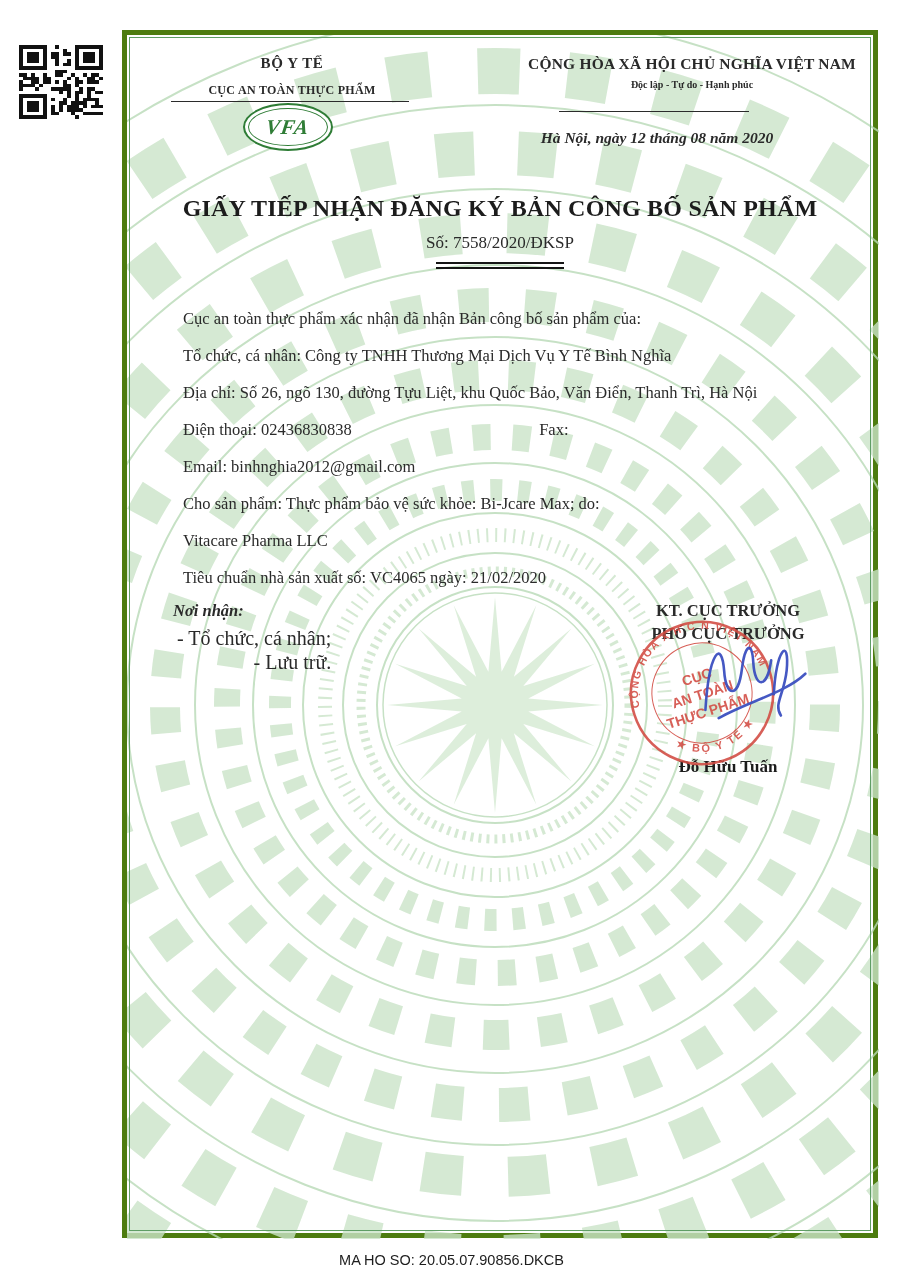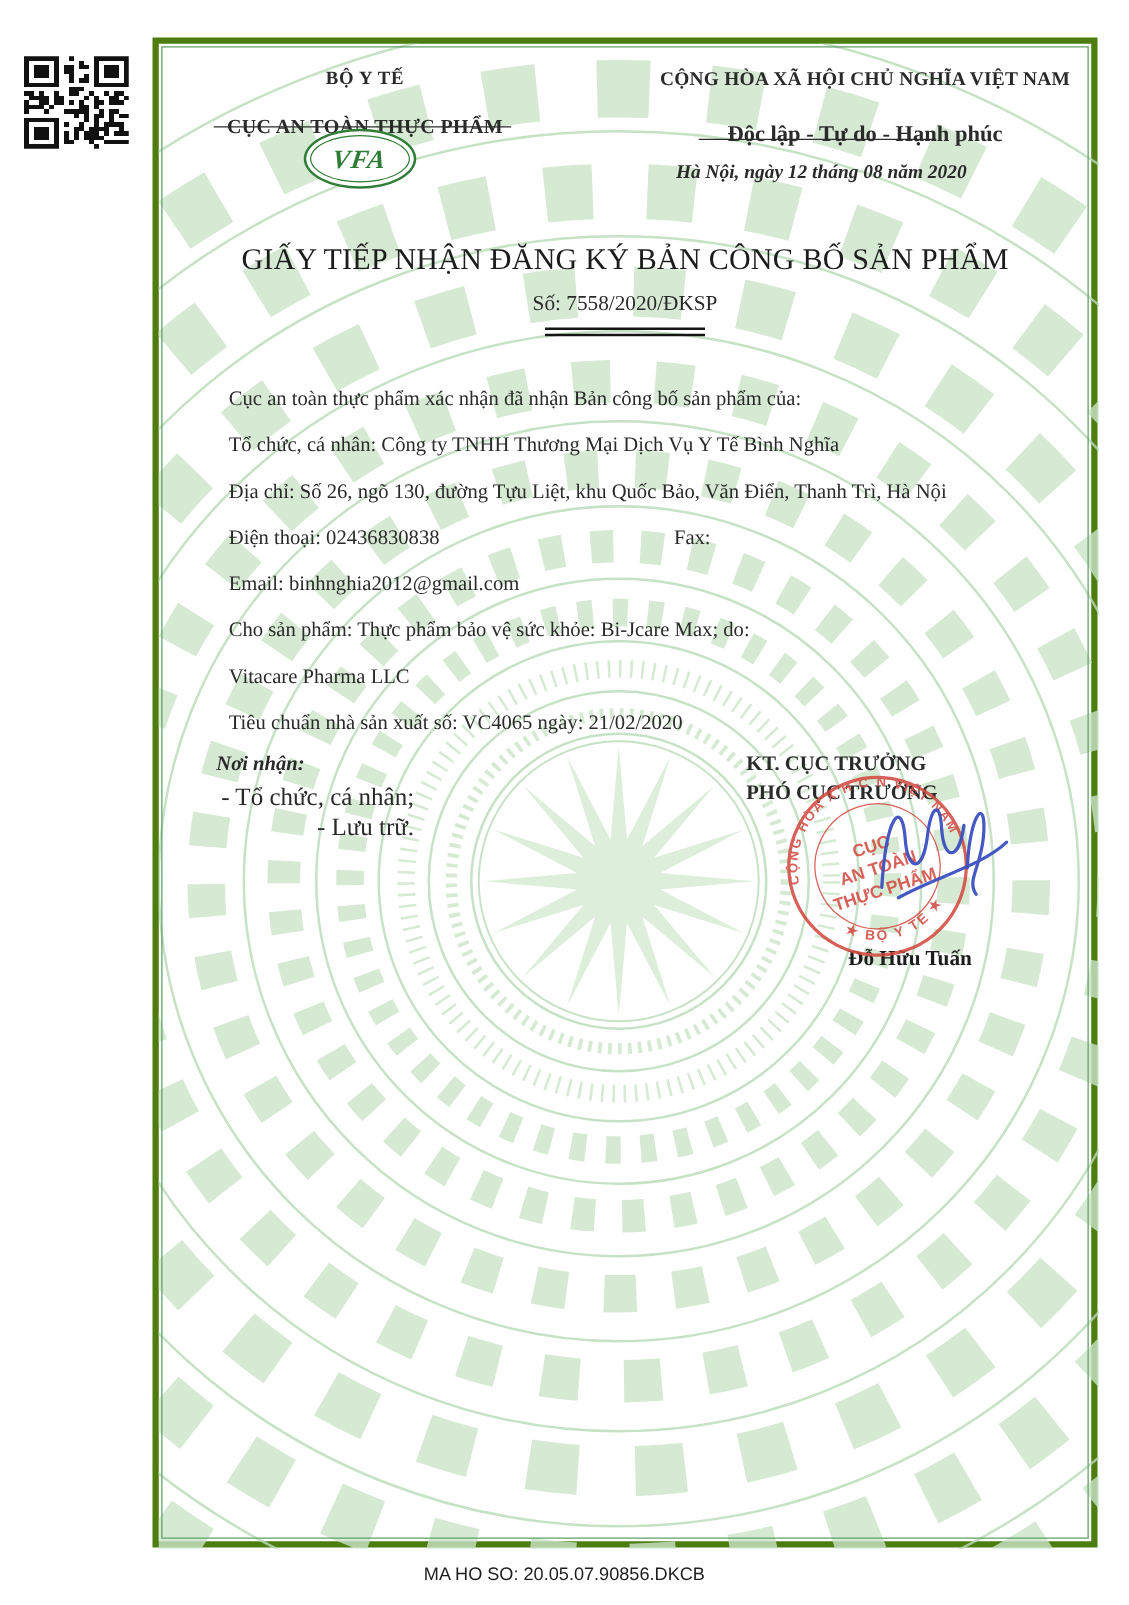--- a/index.html
+++ b/index.html
@@ -17,52 +17,52 @@
   .frame {
     position:absolute; left:122px; top:30px; width:756px; height:1208px;
     border:5px solid #4d7c0f; background:#fff;
   }
   .frame::after { content:""; position:absolute; inset:2px; border:1px solid #5f9e65; pointer-events:none; z-index:4; }
   .pattern { position:absolute; left:0; top:0; width:752px; height:1204px; z-index:0; }
   .content { position:absolute; inset:0; z-index:2; }
 
   .hdr-left { position:absolute; left:20px; top:20px; width:290px; text-align:center; font-weight:bold; }
   .ministry { font-size:15px; letter-spacing:.6px; }
-  .dept { font-size:16px; margin-top:21px; letter-spacing:.3px; }
+  .dept { font-size:12px; margin-top:11px; letter-spacing:.3px; }
   .hdr-left-rule { position:absolute; left:44px; top:66px; width:238px; border-top:1.5px solid #2b2b2b; }
 
   .logo {
     position:absolute; left:116px; top:68px; width:90px; height:48px;
     border:2.5px solid #2f7d36; border-radius:50%; background:#fff;
     display:flex; align-items:center; justify-content:center; z-index:3;
   }
   .logo::after { content:""; position:absolute; inset:3px; border:1.5px solid #2f7d36; border-radius:50%; }
   .logo-text { font-style:italic; font-weight:bold; font-size:21px; color:#2f7d36; letter-spacing:1px; transform:skewX(-8deg); }
 
   .hdr-right { position:absolute; left:390px; top:20px; width:350px; text-align:center; font-weight:bold; }
   .nation { font-size:15.5px; letter-spacing:.2px; }
-  .motto { font-size:18px; margin-top:24px; }
+  .motto { font-size:10px; margin-top:6px; }
   .hdr-right-rule { position:absolute; left:432px; top:76px; width:190px; border-top:1.5px solid #2b2b2b; }
 
   .dateline { position:absolute; left:330px; top:94px; width:400px; text-align:center; font-weight:bold; font-style:italic; font-size:15.5px; }
 
-  .doc-title { position:absolute; left:0; top:160px; width:100%; text-align:center; font-weight:normal; font-size:24px; letter-spacing:.2px; color:#1c1c1c; }
+  .doc-title { position:absolute; left:0; top:160px; width:100%; text-align:center; font-weight:bold; font-size:24px; letter-spacing:.2px; color:#1c1c1c; }
   .doc-number { position:absolute; left:0; top:198px; width:100%; text-align:center; font-size:17px; }
   .title-rule { position:absolute; left:50%; top:227px; transform:translateX(-50%); width:128px; height:7px; border-top:2.5px solid #151515; border-bottom:2.5px solid #151515; }
 
   .body-block { position:absolute; left:46px; top:260px; width:672px; font-size:16.5px; line-height:27px; }
   .body-block p { margin:10px; }
   .phone-span { display:inline-block; width:352px; }
   .gap-top { margin-top:4px !important; }
 
   .recipients { position:absolute; left:46px; top:566px; }
   .rc-label { font-weight:bold; font-style:italic; font-size:16.5px; margin-bottom:5px; }
   .rc-item { font-size:20px; line-height:24px; padding-left:4px;text-align:right; }
 
-  .signer { position:absolute; left:470px; top:564px; width:262px; text-align:left; font-weight:bold; font-size:16.5px; line-height:23px; }
+  .signer { position:absolute; left:470px; top:564px; width:262px; text-align:center; font-weight:bold; font-size:16.5px; line-height:23px; }
   .signer-name { position:absolute; left:470px; top:722px; width:262px; text-align:center; font-weight:bold; font-size:17px; color:#1c1c1c; }
 
   .stamp { position:absolute; left:485px; top:568px; width:180px; height:180px; z-index:2; }
   .stamp text { font-family:"Liberation Sans", sans-serif; }
   .signature { position:absolute; left:556px; top:570px; width:140px; height:140px; z-index:3; }
 
   .file-code {
     position:absolute; left:0; top:1252px; width:100%; text-align:center;
     font-family:Liberation Sans, sans-serif; font-size:14.5px; color:#1d1d1d;
   }

